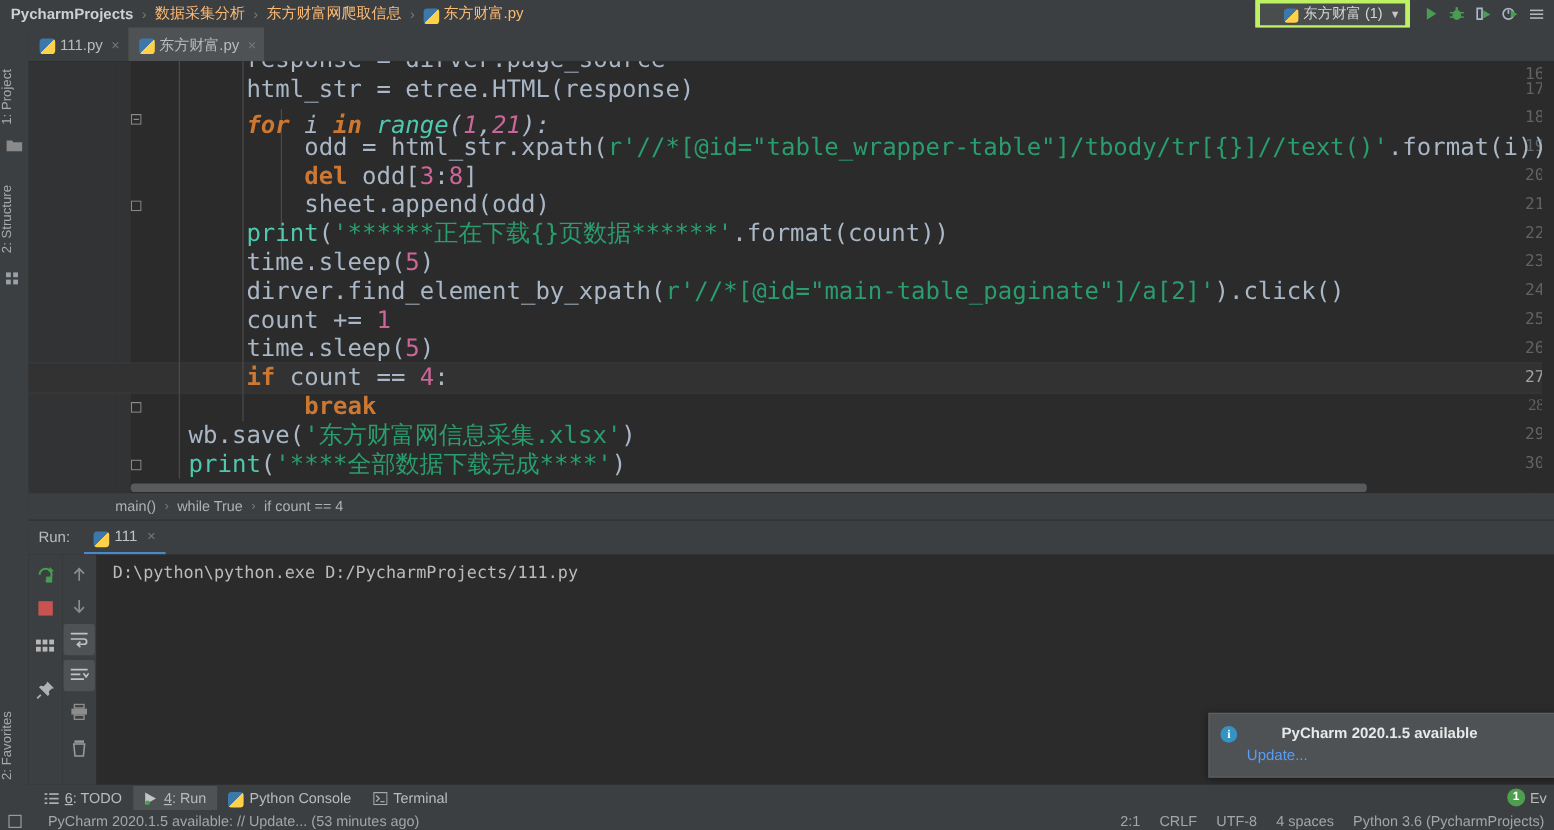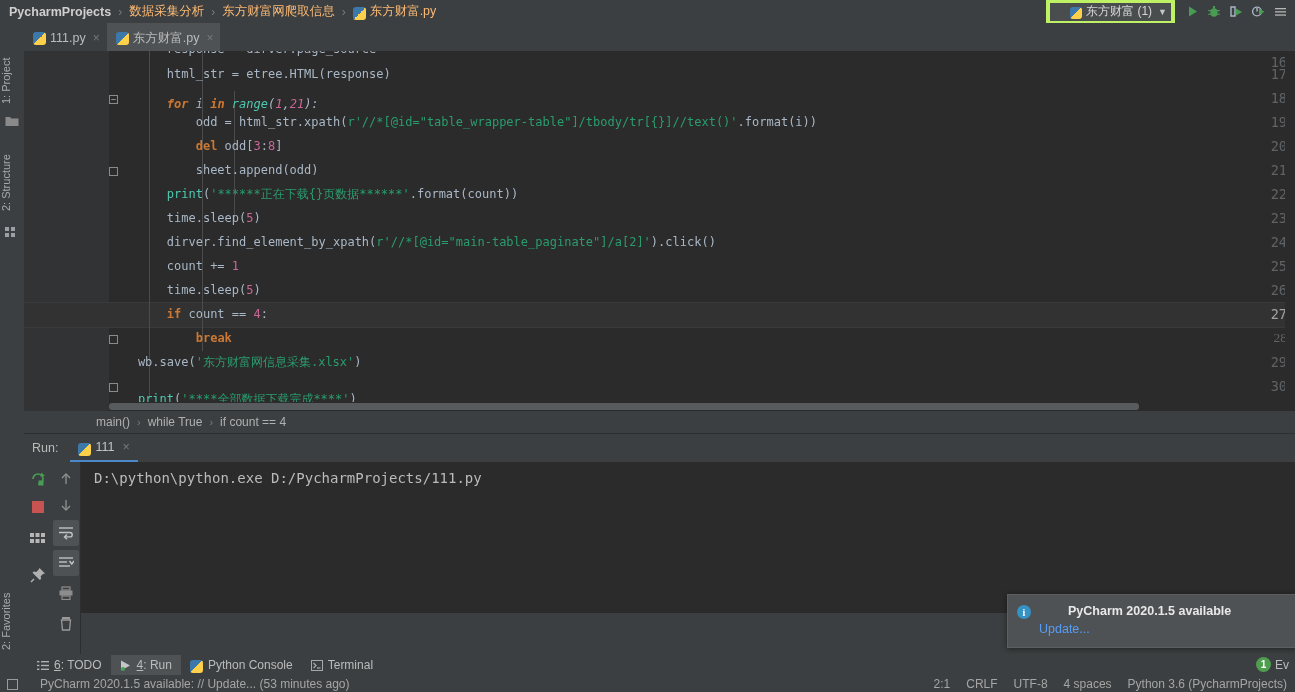--- a/index.html
+++ b/index.html
@@ -76,21 +76,21 @@
   .gutter{
     position:absolute;left:0;top:0;width:72px;height:360px;
     background:#313335;
   }
   .fold-col{
     position:absolute;left:72px;top:0;width:13px;height:360px;background:#313335;
   }
   .codearea{
     position:absolute;left:85px;top:0;right:0;height:360px;
     font-family:"DejaVu Sans Mono","Liberation Mono",monospace;
-    font-size:12px;
+    font-size:20px;
   }
   .ln{
     position:absolute;right:8px;width:64px;text-align:right;
     color:#606366;font-family:"DejaVu Sans Mono","Liberation Mono",monospace;font-size:13.5px;
   }
   .row{position:absolute;left:0;height:24px;line-height:24px;white-space:pre;}
   .hl-line{position:absolute;left:0;width:1271px;height:24px;background:#323232;}
   .caret-line-border{position:absolute;left:0;width:1271px;height:1px;background:#3a3a3a;}
 
   
@@ -125,21 +125,21 @@
     background:#3c3f41;display:flex;align-items:center;
   }
   .runlabel{font-size:12.5px;color:#bbbbbb;margin-left:8px;margin-right:12px;}
   .runtab{
     height:26px;display:flex;align-items:center;padding:0 8px;
     font-size:12.5px;color:#c3c3c3;border-bottom:2px solid #4a88c7;
   }
   .runtab .x{margin-left:8px;color:#777;}
 
   .runbody{
-    position:absolute;left:24px;top:462px;width:1271px;height:151px;
+    position:absolute;left:24px;top:462px;width:1271px;height:192px;
     background:#2b2b2b;
   }
   .runtools{
     position:absolute;left:0;top:0;width:28px;height:192px;background:#3c3f41;
   }
   .runtools2{
     position:absolute;left:28px;top:0;width:28px;height:192px;background:#3c3f41;
     border-right:1px solid #2e2e2e;
   }
   .rt-btn{width:26px;height:26px;display:flex;align-items:center;justify-content:center;position:absolute;left:1px;}
@@ -364,21 +364,21 @@
       <div class="row" style="top:203px;"><span class="def">        count += </span><span class="pink">1</span></div>
 
       <div class="row" style="top:227px;"><span class="def">        time.sleep(</span><span class="pink">5</span><span class="def">)</span></div>
 
       <div class="row" style="top:251px;"><span class="def">        </span><span class="kw">if</span><span class="def"> count == </span><span class="pink">4</span><span class="def">:</span></div>
 
       <div class="row" style="top:275px;"><span class="def">            </span><span class="kw">break</span></div>
 
       <div class="row" style="top:299px;"><span class="def">    wb.save(</span><span class="str-green">'东方财富网信息采集.xlsx'</span><span class="def">)</span></div>
 
-      <div class="row" style="top:336px;"><span class="def">    </span><span class="green-fn">print</span><span class="def">(</span><span class="str-green">'****全部数据下载完成****'</span><span class="def">)</span></div>
+      <div class="row" style="top:323px;"><span class="def">    </span><span class="green-fn">print</span><span class="def">(</span><span class="str-green">'****全部数据下载完成****'</span><span class="def">)</span></div>
 
       <div class="row" style="top:347px;"><span class="def"></span></div>
     </div>
 
     <div class="hscroll-track">
       <div class="hscroll-thumb"></div>
     </div>
     <div class="vscroll"></div>
   </div>
 

